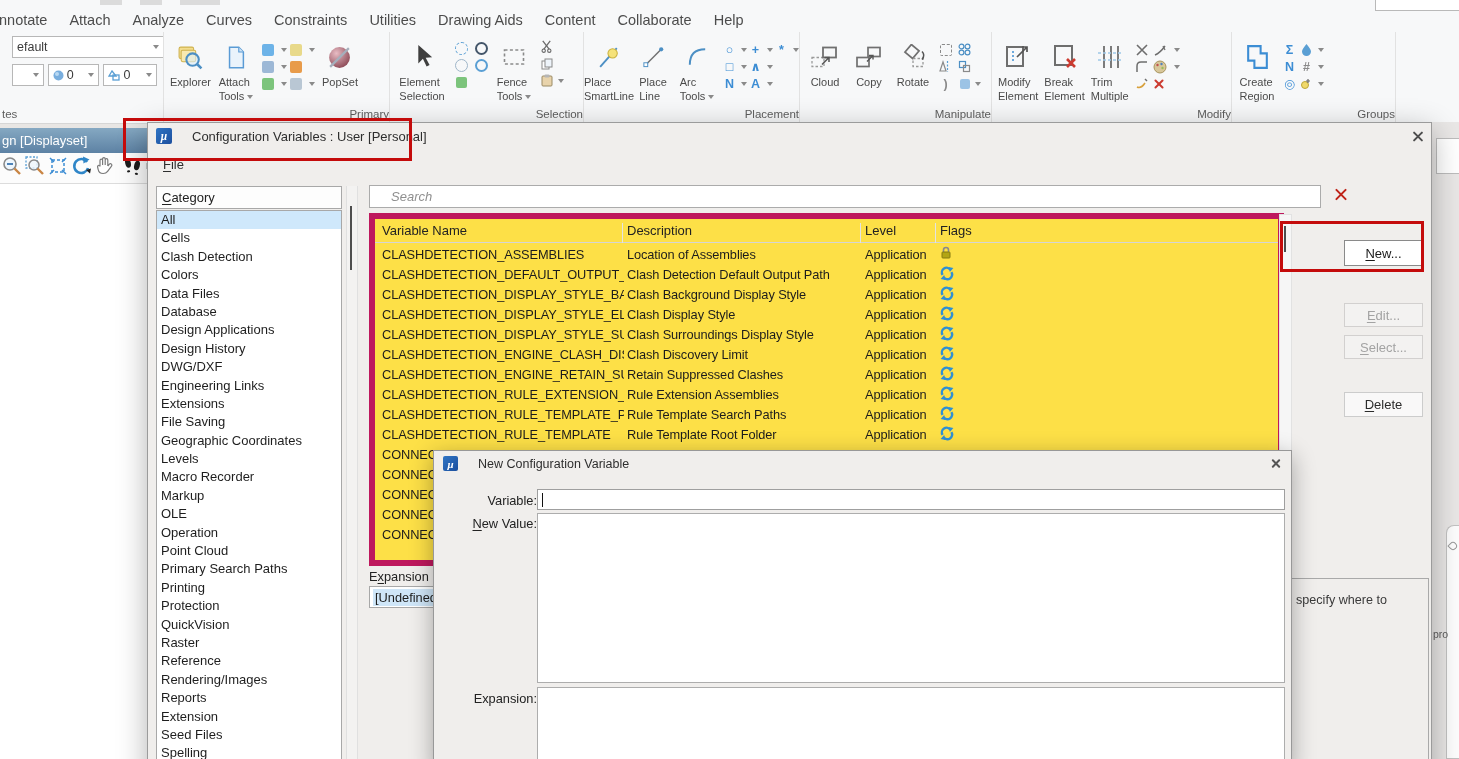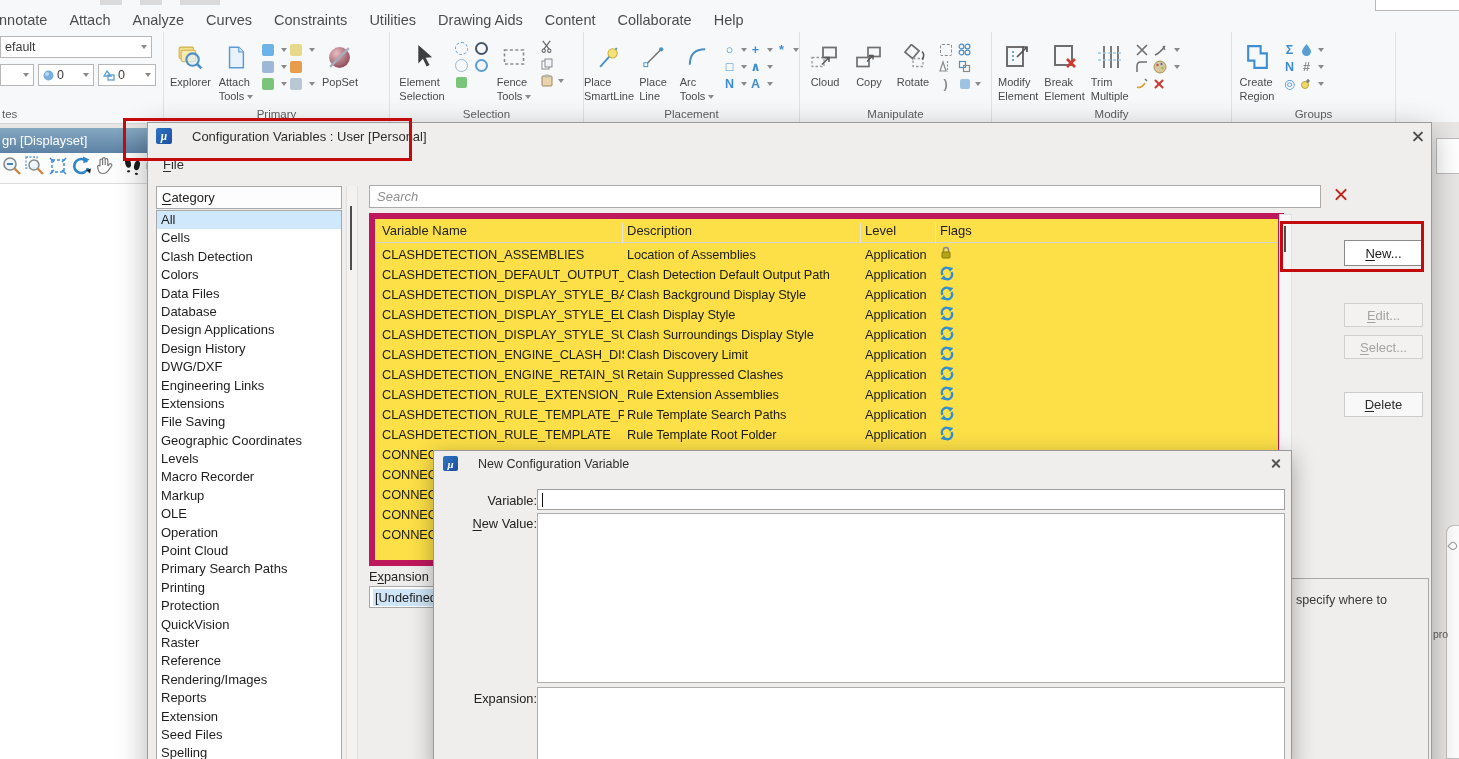--- a/index.html
+++ b/index.html
@@ -14,21 +14,21 @@
 
 .ribbon{position:absolute;left:0;top:0;width:1459px;height:124px;background:#f7f8f9;
   border-bottom:1px solid #d6d6d6;z-index:1}
 .qat-frag{position:absolute;top:0;height:5px;background:#cfcfcf;opacity:.7}
 .corner-frag{position:absolute;right:0;top:0;width:84px;height:11px;background:#fff;
   border-left:1px solid #b9b9b9;border-bottom:1px solid #b9b9b9}
 .tabs{position:absolute;left:-8px;top:8px;display:flex;height:24px;align-items:center}
 .tab{padding:0 11px;font-size:14.5px;color:#4c4c4c;white-space:nowrap;cursor:default}
 .tab.cut{margin-left:-4px}
 .rgroup{position:absolute;top:32px;height:90px;border-right:1px solid #e2e2e2;overflow:hidden}
-.glabel{position:absolute;bottom:2px;left:0;right:0;text-align:center;font-size:11.5px;color:#5e5e5e;white-space:nowrap}
+.glabel{position:absolute;bottom:2px;left:0;right:0;text-align:right;font-size:11.5px;color:#5e5e5e;white-space:nowrap}
 .glabel.cutl{text-align:left;padding-left:2px}
 .grow{display:flex;align-items:flex-start;padding:4px 4px 0 6px;gap:6px}
 .rctrl{display:flex;flex-direction:column;align-items:center;padding-top:2px;min-width:38px}
 .ricon{height:38px;display:flex;align-items:center;justify-content:center}
 .rlabel{font-size:11px;color:#4a4a4a;line-height:1.25;text-align:left;white-space:nowrap}
 .car{display:inline-block;width:0;height:0;border-left:3.5px solid transparent;
   border-right:3.5px solid transparent;border-top:4px solid #8a8a8a;margin-left:3px;vertical-align:middle}
 .minigrid{display:grid;grid-auto-rows:17px;align-items:center;margin-top:5px;column-gap:2px}
 .mini{display:inline-flex;align-items:center;justify-content:center;width:15px;height:15px;border-radius:2px}
 .g::before{content:attr(data-g);font-size:12.5px;color:#3c8dd4;font-weight:bold}
@@ -81,21 +81,21 @@
 .cat-list{position:absolute;left:8px;top:87px;width:186px;height:573px;background:#fff;
   border:1px solid #a8a8a8;overflow:hidden}
 .cat-item{height:18.4px;line-height:18.4px;font-size:13px;color:#1e1e1e;padding-left:4px;white-space:nowrap}
 .cat-item.selected{background:#cfe8fb}
 .cat-scroll{position:absolute;left:198px;top:63px;width:12px;height:597px;background:#f3f2f1;
   border-left:1px solid #e0e0e0;border-right:1px solid #e0e0e0}
 .cat-scroll .thumb{position:absolute;left:3px;top:20px;width:2px;height:64px;background:#4d4d4d}
 
 .search-box{position:absolute;left:221px;top:62px;width:952px;height:23px;background:#fff;
   border:1px solid #ababab}
-.search-box input{width:100%;height:100%;border:none;outline:none;font-size:13px;padding:0 7px;
+.search-box input{width:100%;height:100%;border:none;outline:none;font-size:13px;padding:0 21px;
   font-family:inherit;background:transparent;color:#333}
 .search-box input::placeholder{font-style:italic;color:#8f8f8f}
 .clear-x{position:absolute;left:1185px;top:64px;width:15px;height:15px;color:#bf2318;font-weight:bold}
 
 .tbl{position:absolute;left:221px;top:90px;width:915px;height:353px;background:#fde047;border:6px solid #be185d}
 .thead{position:absolute;left:0;top:0;right:0;height:24px;border-bottom:1px solid #d5d5d5;font-size:13px;color:#222}
 .thead span{position:absolute;top:4px;white-space:nowrap}
 .th-name{left:7px}.th-desc{left:252px}.th-level{left:490px}.th-flags{left:565px}
 .hdiv{position:absolute;top:2px;width:1px;height:20px;background:#e3e3e3}
 .trows{position:absolute;left:0;top:25px;right:0;bottom:0;overflow:hidden}
@@ -166,21 +166,21 @@
         <span class="tab">Curves</span>
         <span class="tab">Constraints</span>
         <span class="tab">Utilities</span>
         <span class="tab">Drawing Aids</span>
         <span class="tab">Content</span>
         <span class="tab">Collaborate</span>
         <span class="tab">Help</span>
       </div>
 
     <div class="rgroup" style="left:0;width:164px">
-      <div style="padding:4px 6px 0 0">
+      <div style="padding:4px 6px 0 12px">
         <div class="fsel" style="width:152px">
           <span class="sp">efault</span>
             <span class="car"></span>
         </div>
         <div style="display:flex;gap:4px;margin-top:6px">
           <div class="fsel" style="width:34px">
               <span class="sp"></span>
               <span class="car"></span>
             </div>
           <div class="fsel" style="width:56px">

